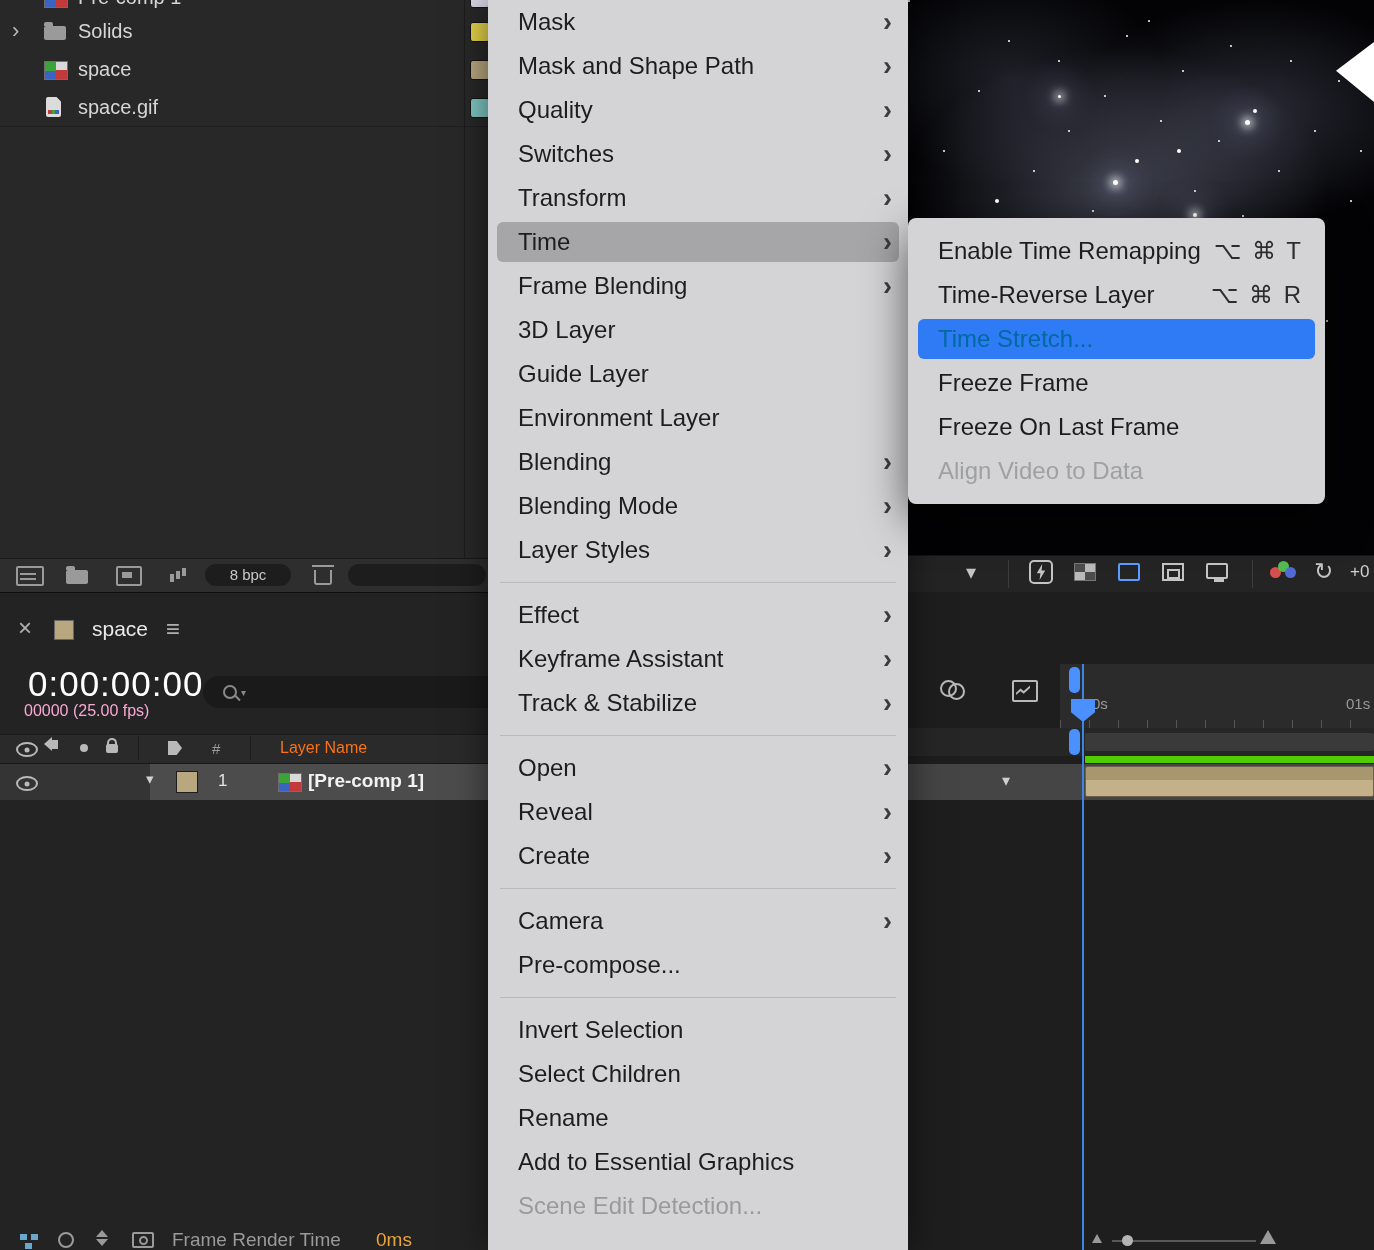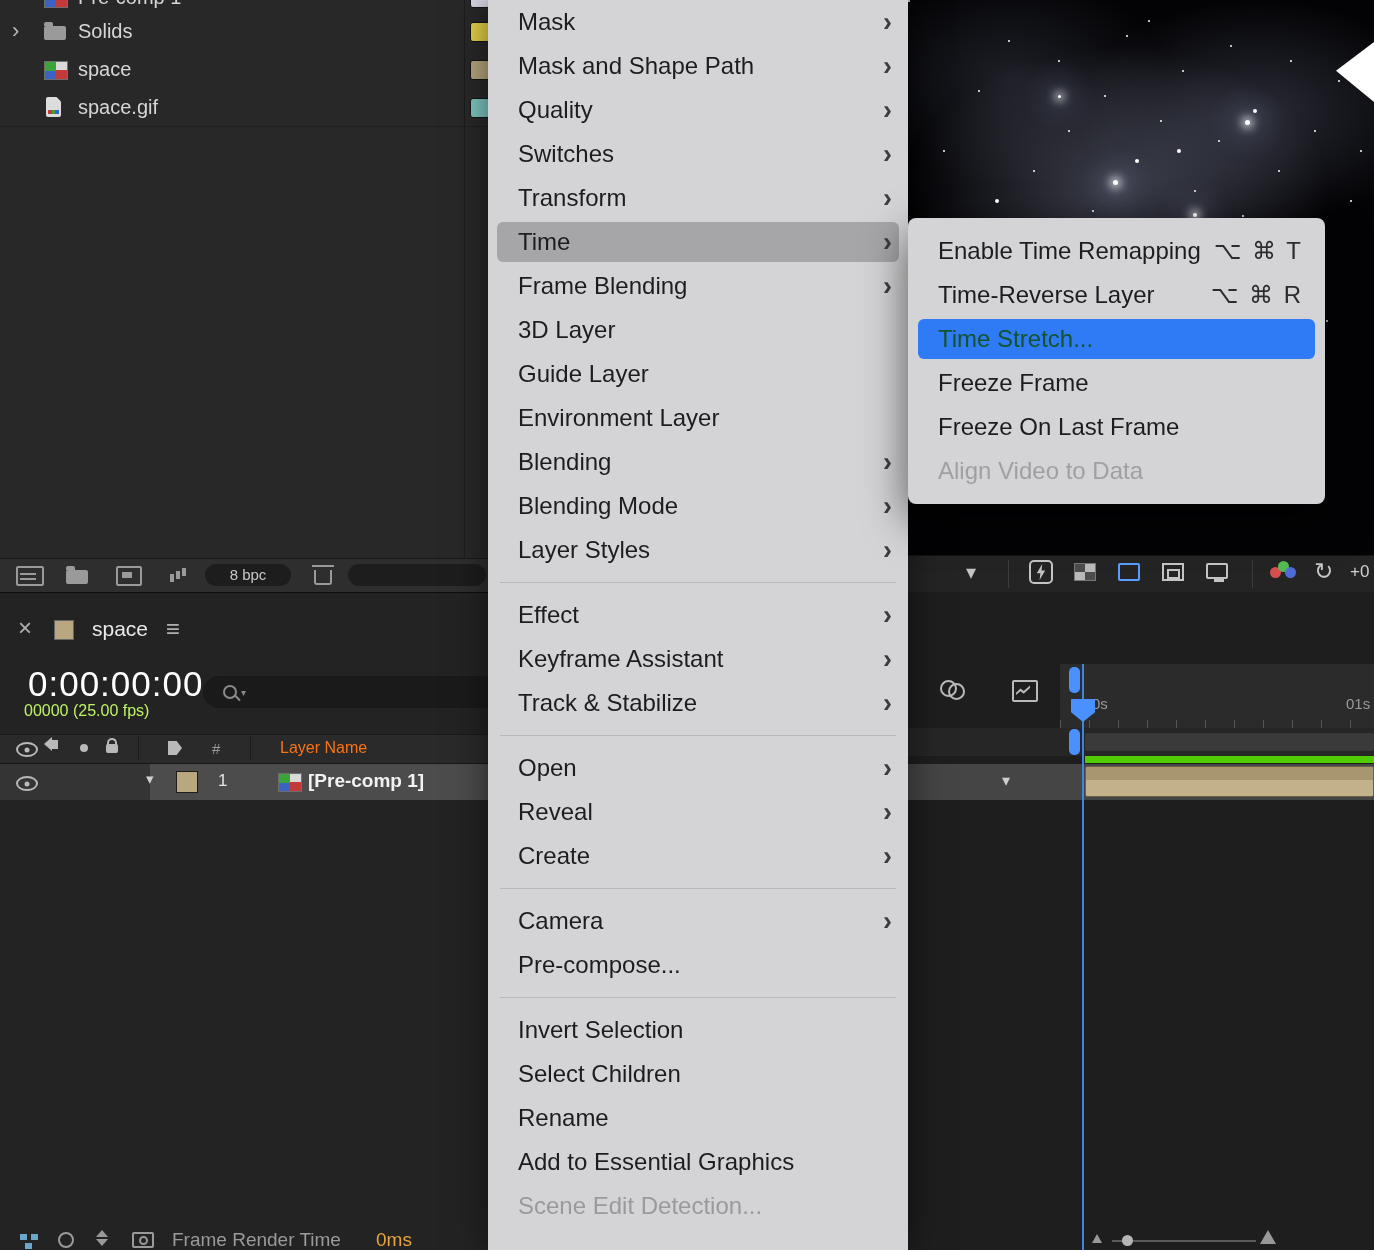--- a/index.html
+++ b/index.html
@@ -39,21 +39,21 @@
   .ic-trash::before{content:"";position:absolute;left:-4px;top:-5px;width:22px;height:2px;background:#9a9a9a;}
 
   
   .tl-left{left:0;top:592px;width:908px;height:658px;background:#232323;border-top:1px solid #0e0e0e;}
   .cols{left:0;top:734px;width:908px;height:28px;background:#2a2a2a;border-top:1px solid #1a1a1a;border-bottom:1px solid #171717;}
   .lrow{left:0;top:764px;width:908px;height:36px;background:#343434;}
   .lrow-sel{position:absolute;left:150px;top:0;width:758px;height:36px;background:#4c4c4c;}
   .lrow-right{left:908px;top:764px;width:466px;height:36px;background:#454545;}
 
   .time-big{color:#ffffff;font-size:35px;font-weight:500;letter-spacing:1px;}
-  .time-sub{color:#bef264;font-size:16px;}
+  .time-sub{color:#f9a8d4;font-size:16px;}
   .search-box{position:absolute;left:203px;top:676px;width:300px;height:32px;background:#1a1a1a;border-radius:16px;}
 
   
   .eye{position:absolute;width:18px;height:11px;border:2px solid #b9b9b9;border-radius:50%;}
   .eye::after{content:"";position:absolute;left:50%;top:50%;transform:translate(-50%,-50%);width:5px;height:5px;background:#b9b9b9;border-radius:50%;}
   .speaker{position:absolute;width:6px;height:9px;background:#b9b9b9;}
   .speaker::before{content:"";position:absolute;left:-8px;top:-3px;border-top:7px solid transparent;border-bottom:7px solid transparent;border-right:8px solid #b9b9b9;}
   .dot{position:absolute;width:8px;height:8px;background:#b9b9b9;border-radius:50%;}
   .lock{position:absolute;width:12px;height:9px;background:#b9b9b9;border-radius:2px;}
   .lock::before{content:"";position:absolute;top:-6px;left:1px;width:6px;height:7px;border:2px solid #b9b9b9;border-bottom:none;border-radius:5px 5px 0 0;}
@@ -139,21 +139,21 @@
   .mi-c{color:#3c3c3e;font-size:27px;font-weight:bold;line-height:1;}
   .mi.hl-gray::before{content:"";position:absolute;left:9px;right:9px;top:2px;bottom:2px;background:#a6a6a8;border-radius:6px;z-index:0;}
   .mi.disabled{color:#9a9a9c;}
   .msep{height:1px;background:#b9b9bb;margin:10px 12px;}
 
   .submenu{left:908px;top:218px;width:417px;height:286px;background:#d4d4d6;border-radius:8px;
        box-shadow:0 16px 44px rgba(0,0,0,.6);padding-top:11px;box-sizing:border-box;z-index:60;}
   .si{height:44px;display:flex;align-items:center;padding:0 22px 0 30px;font-size:24px;color:#1d1d1f;position:relative;}
   .si span{position:relative;z-index:1;}
   .si .sc{margin-left:auto;color:#2c2c2e;letter-spacing:2px;}
-  .si.hl-blue{color:#14532d;text-align:right;}
+  .si.hl-blue{color:#0369a1;text-align:right;}
   .si.hl-blue::before{content:"";position:absolute;left:10px;right:10px;top:2px;bottom:2px;background:#2f7bf5;border-radius:6px;z-index:0;}
   .si.disabled{color:#9fa0a2;}
 </style>
 </head>
 <body>
 
 <div id="screen">
 
   <div class="abs panel-project"></div>
 

